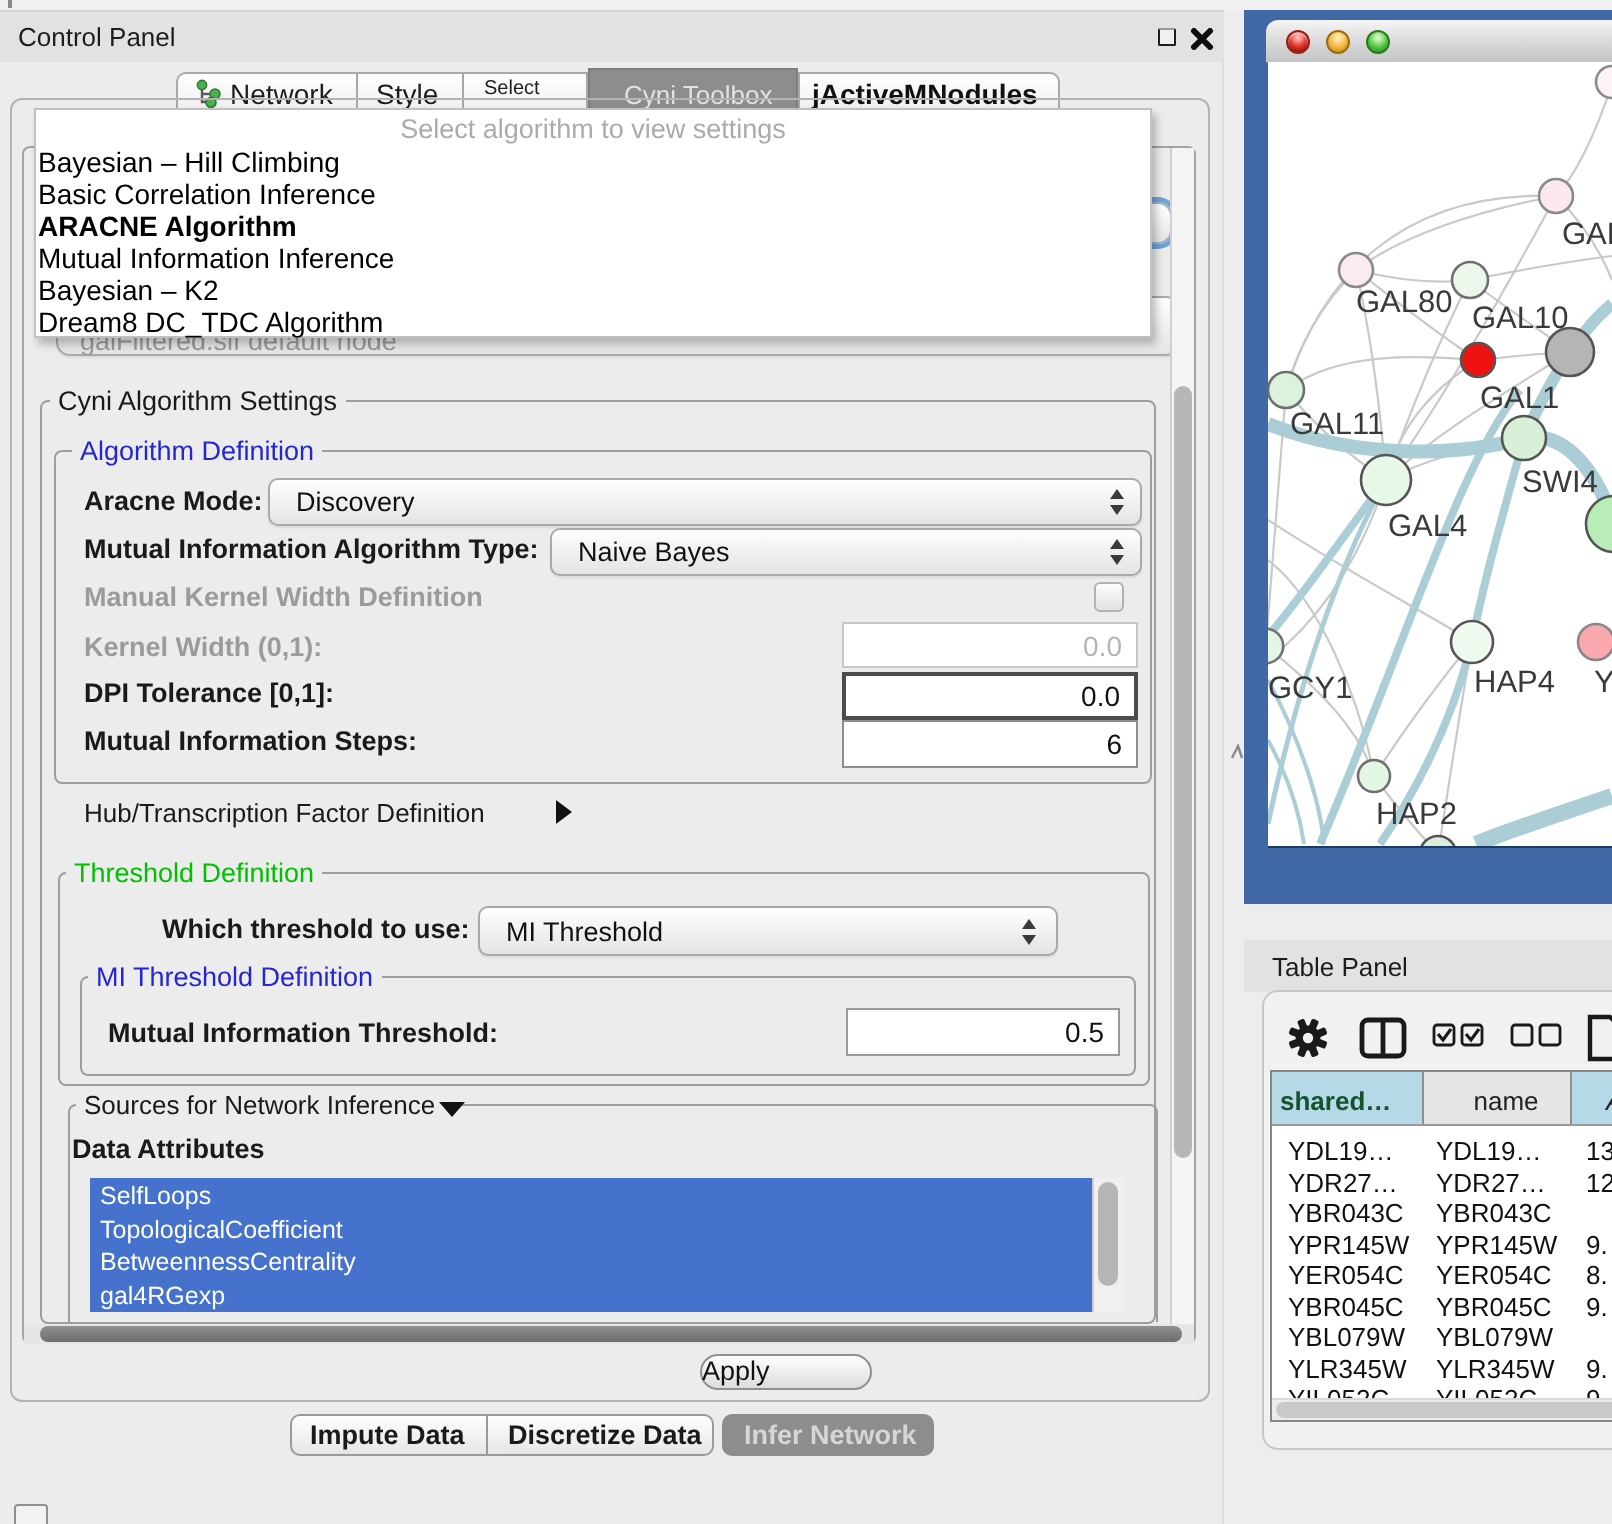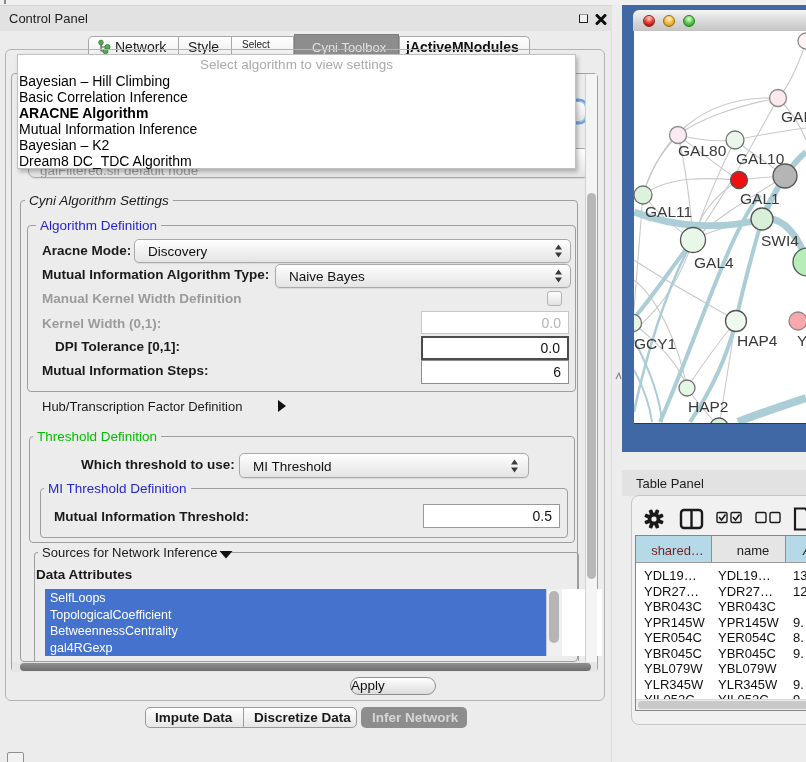--- a/index.html
+++ b/index.html
@@ -50,21 +50,21 @@
 <div class="abs" style="left:5px;top:49px;width:600px;height:652px;border:1px solid #b3b3b3;border-radius:6px;box-sizing:border-box;"></div>
 
 <div class="abs" style="left:11px;top:73px;width:587px;height:599px;border:1px solid #a3a3a3;border-radius:4px;box-sizing:border-box;background:#ececec;"></div>
 
 <div class="abs" style="left:562px;top:101px;width:24px;height:21px;border-radius:0 7px 7px 0;box-shadow:0 0 0 2.5px #6fa3d9;background:linear-gradient(#fff,#e4e4e4);border:1px solid #98b6cf;box-sizing:border-box;"></div>
 
 <div class="combo" style="left:28px;top:148px;width:560px;height:28px;border-radius:7px;"></div>
 <div class="abs" style="left:40px;top:163px;font-size:13.5px;color:#9a9a9a;text-align:right;">galFiltered.sif default node</div>
 
 <div class="grp" style="left:20px;top:200px;width:556px;height:460px;"></div>
-<div class="gt" style="left:25px;top:194px;color:#1a1a1a;font-style:italic;">Cyni Algorithm Settings</div>
+<div class="gt" style="left:25px;top:194px;color:#1a1a1a;">Cyni Algorithm Settings</div>
 
 <div class="grp" style="left:27px;top:225px;width:547px;height:165px;"></div>
 <div class="gt" style="left:36px;top:219px;color:#2626d0;">Algorithm Definition</div>
 <div class="lbl" style="left:42px;top:243px;">Aracne Mode:</div>
 <div class="combo" style="left:134px;top:239px;width:435px;height:22px;">
     <span class="ct">Discovery</span>
     <svg class="spin" style="right:7px;" width="9" height="14" viewBox="0 0 9 14">
       <path d="M4.5 0.5 L8 5.5 L1 5.5 Z M4.5 13.5 L8 8.5 L1 8.5 Z" fill="#3a3a3a"></path>
     </svg>
   </div>
@@ -74,21 +74,21 @@
     <svg class="spin" style="right:7px;" width="9" height="14" viewBox="0 0 9 14">
       <path d="M4.5 0.5 L8 5.5 L1 5.5 Z M4.5 13.5 L8 8.5 L1 8.5 Z" fill="#3a3a3a"></path>
     </svg>
   </div>
 <div class="glbl" style="left:42px;top:291px;">Manual Kernel Width Definition</div>
 <div class="abs" style="left:547px;top:291px;width:13px;height:13px;border:1px solid #b2b2b2;border-radius:3px;background:linear-gradient(#fdfdfd,#e2e2e2);"></div>
 <div class="glbl" style="left:42px;top:316px;">Kernel Width (0,1):</div>
 <div class="inp" style="left:421px;top:311px;width:148px;height:23px;border-color:#c6c6c6;box-sizing:border-box;">
     <span class="it" style="color:#b4b4b4;">0.0</span>
   </div>
-<div class="lbl" style="left:55px;top:339px;">DPI Tolerance [0,1]:</div>
+<div class="lbl" style="left:42px;top:339px;">DPI Tolerance [0,1]:</div>
 <div class="inp" style="left:421px;top:336px;width:148px;height:24px;border:2px solid #4c4c4c;box-sizing:border-box;">
     <span class="it">0.0</span>
   </div>
 <div class="lbl" style="left:42px;top:363px;">Mutual Information Steps:</div>
 <div class="inp" style="left:421px;top:360px;width:148px;height:24px;border-color:#8e8e8e;box-sizing:border-box;">
     <span class="it">6</span>
   </div>
 
 <div class="abs" style="left:42px;top:399px;font-size:13px;color:#1a1a1a;">Hub/Transcription Factor Definition</div>
 <svg class="abs" style="left:274px;top:399px;" width="14" height="14" viewBox="0 0 14 14">
@@ -111,21 +111,21 @@
     <span class="it">0.5</span>
   </div>
 
 <div class="grp" style="left:34px;top:552px;width:543px;height:108px;border-bottom:none;border-radius:4px 4px 0 0;"></div>
 <div class="gt" style="left:38px;top:546px;color:#1a1a1a;font-size:13px;">Sources for Network Inference</div>
 <svg class="abs" style="left:219px;top:550px;" width="14" height="9" viewBox="0 0 14 9">
     <path d="M0.5 1 L13.5 1 L7 8.5 Z" fill="#111"></path>
   </svg>
 <div class="lbl" style="left:36px;top:567px;">Data Attributes</div>
 
-<div class="abs" style="left:45px;top:589px;width:517px;height:67px;background:#fff;overflow:hidden;padding-left:40px;">
+<div class="abs" style="left:45px;top:589px;width:517px;height:67px;background:#fff;overflow:hidden;">
   <div class="abs" style="left:0;top:0;width:501px;height:67px;background:#4472cc;"></div>
   <div class="abs" style="left:5px;top:1px;font-size:12.5px;color:#fff;line-height:16.5px;">SelfLoops<br>TopologicalCoefficient<br>BetweennessCentrality<br>gal4RGexp</div>
   <div class="abs" style="left:501px;top:0;width:16px;height:67px;background:#f0f0f0;border-left:1px solid #ccc;box-sizing:border-box;"></div>
   <div class="abs" style="left:504px;top:2px;width:10px;height:52px;background:#b5b5b5;border-radius:5px;"></div>
 </div>
 
 <div class="abs" style="left:585px;top:74px;width:12px;height:588px;background:#f4f4f4;border-left:1px solid #d0d0d0;box-sizing:border-box;"></div>
 <div class="abs" style="left:587px;top:193px;width:9px;height:386px;background:#b7b7b7;border-radius:5px;"></div>
 <div class="abs" style="left:12px;top:662px;width:585px;height:10px;background:#e6e6e6;"></div>
 <div class="abs" style="left:20px;top:663px;width:571px;height:8px;border-radius:4px;background:linear-gradient(#909090,#6d6d6d);"></div>
@@ -256,21 +256,21 @@
   <rect x="116" y="6.5" width="10" height="10" rx="1.5"></rect>
       <rect x="130" y="6.5" width="10" height="10" rx="1.5"></rect>
   <path d="M155 2.5 h10 l5 5 v16 h-15 Z" stroke-width="2.2"></path>
  </g>
 </svg>
 
 <div class="abs" style="left:635px;top:535px;width:176px;height:176px;background:#fff;border:1px solid #868686;box-sizing:border-box;overflow:hidden;">
   <div class="abs" style="left:0;top:0;width:75px;height:26px;background:#b5d9e7;border-bottom:1px solid #9a9a9a;"></div>
   <div class="abs" style="left:75px;top:0;width:74px;height:26px;background:#e5e5e5;border-bottom:1px solid #9a9a9a;border-left:1px solid #8f8f8f;"></div>
   <div class="abs" style="left:149px;top:0;width:27px;height:26px;background:#b5d9e7;border-bottom:1px solid #9a9a9a;border-left:1px solid #8f8f8f;"></div>
-  <div class="abs" style="left:4px;top:7px;width:75px;text-align:center;font-size:13px;color:#7f1d1d;">shared…</div>
+  <div class="abs" style="left:4px;top:7px;width:75px;text-align:left;font-size:13px;color:#14532d;font-weight:bold;">shared…</div>
   <div class="abs" style="left:80px;top:7px;width:74px;text-align:center;font-size:13px;color:#222;">name</div>
   <div class="abs" style="left:167px;top:7px;font-size:13px;font-style:italic;color:#222;">A</div>
   <div class="abs" style="left:8px;top:32px;font-size:13px;line-height:15.5px;color:#111;">YDL19…<br>YDR27…<br>YBR043C<br>YPR145W<br>YER054C<br>YBR045C<br>YBL079W<br>YLR345W<br>YIL052C</div>
   <div class="abs" style="left:82px;top:32px;font-size:13px;line-height:15.5px;color:#111;">YDL19…<br>YDR27…<br>YBR043C<br>YPR145W<br>YER054C<br>YBR045C<br>YBL079W<br>YLR345W<br>YIL052C</div>
   <div class="abs" style="left:157px;top:32px;font-size:13px;line-height:15.5px;color:#111;">13<br>12<br>&nbsp;<br>9.<br>8.<br>9.<br>&nbsp;<br>9.<br>9.</div>
   <div class="abs" style="left:0;top:163px;width:176px;height:13px;background:#ececec;border-top:1px solid #d8d8d8;"></div>
   <div class="abs" style="left:2px;top:165px;width:174px;height:8px;background:#c9c9c9;border-radius:4px;"></div>
 </div>
 
 </body></html>

